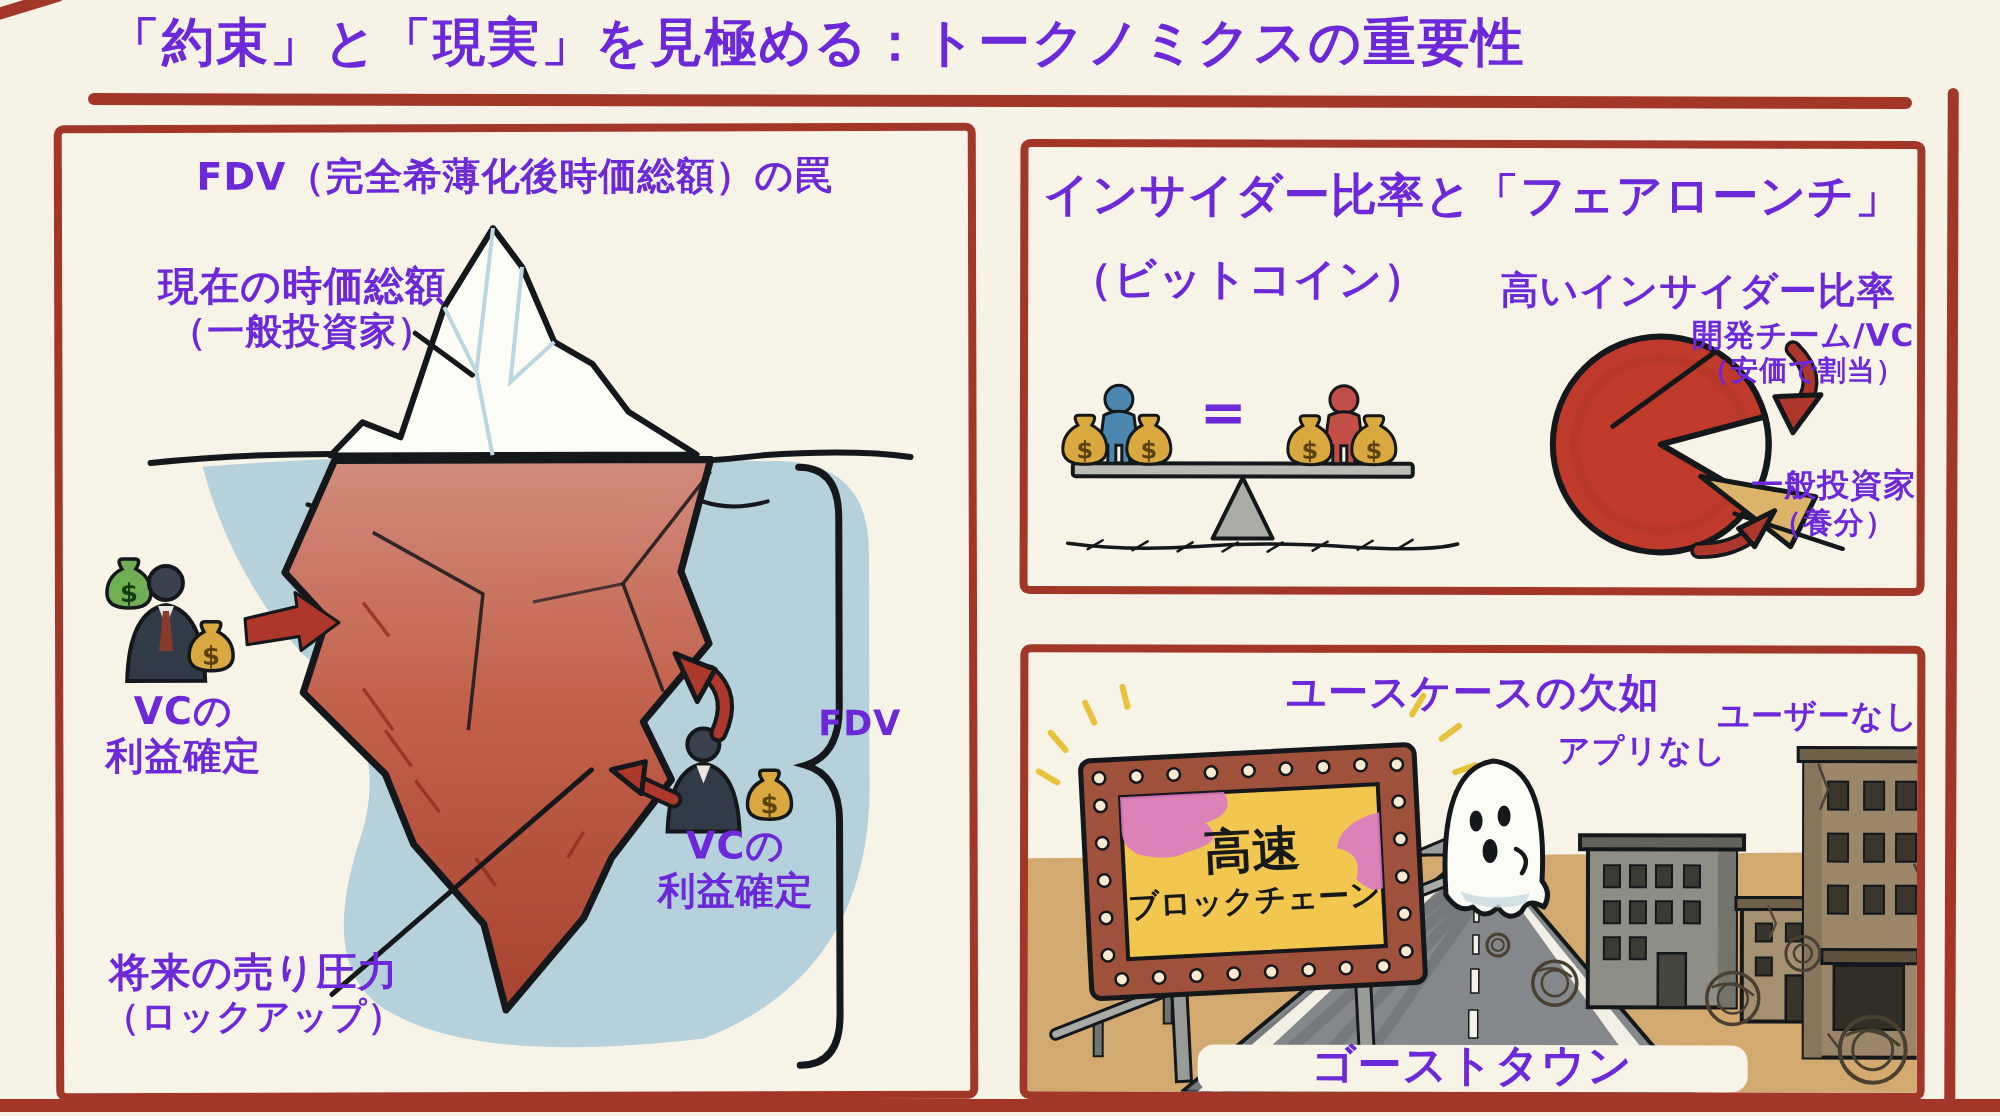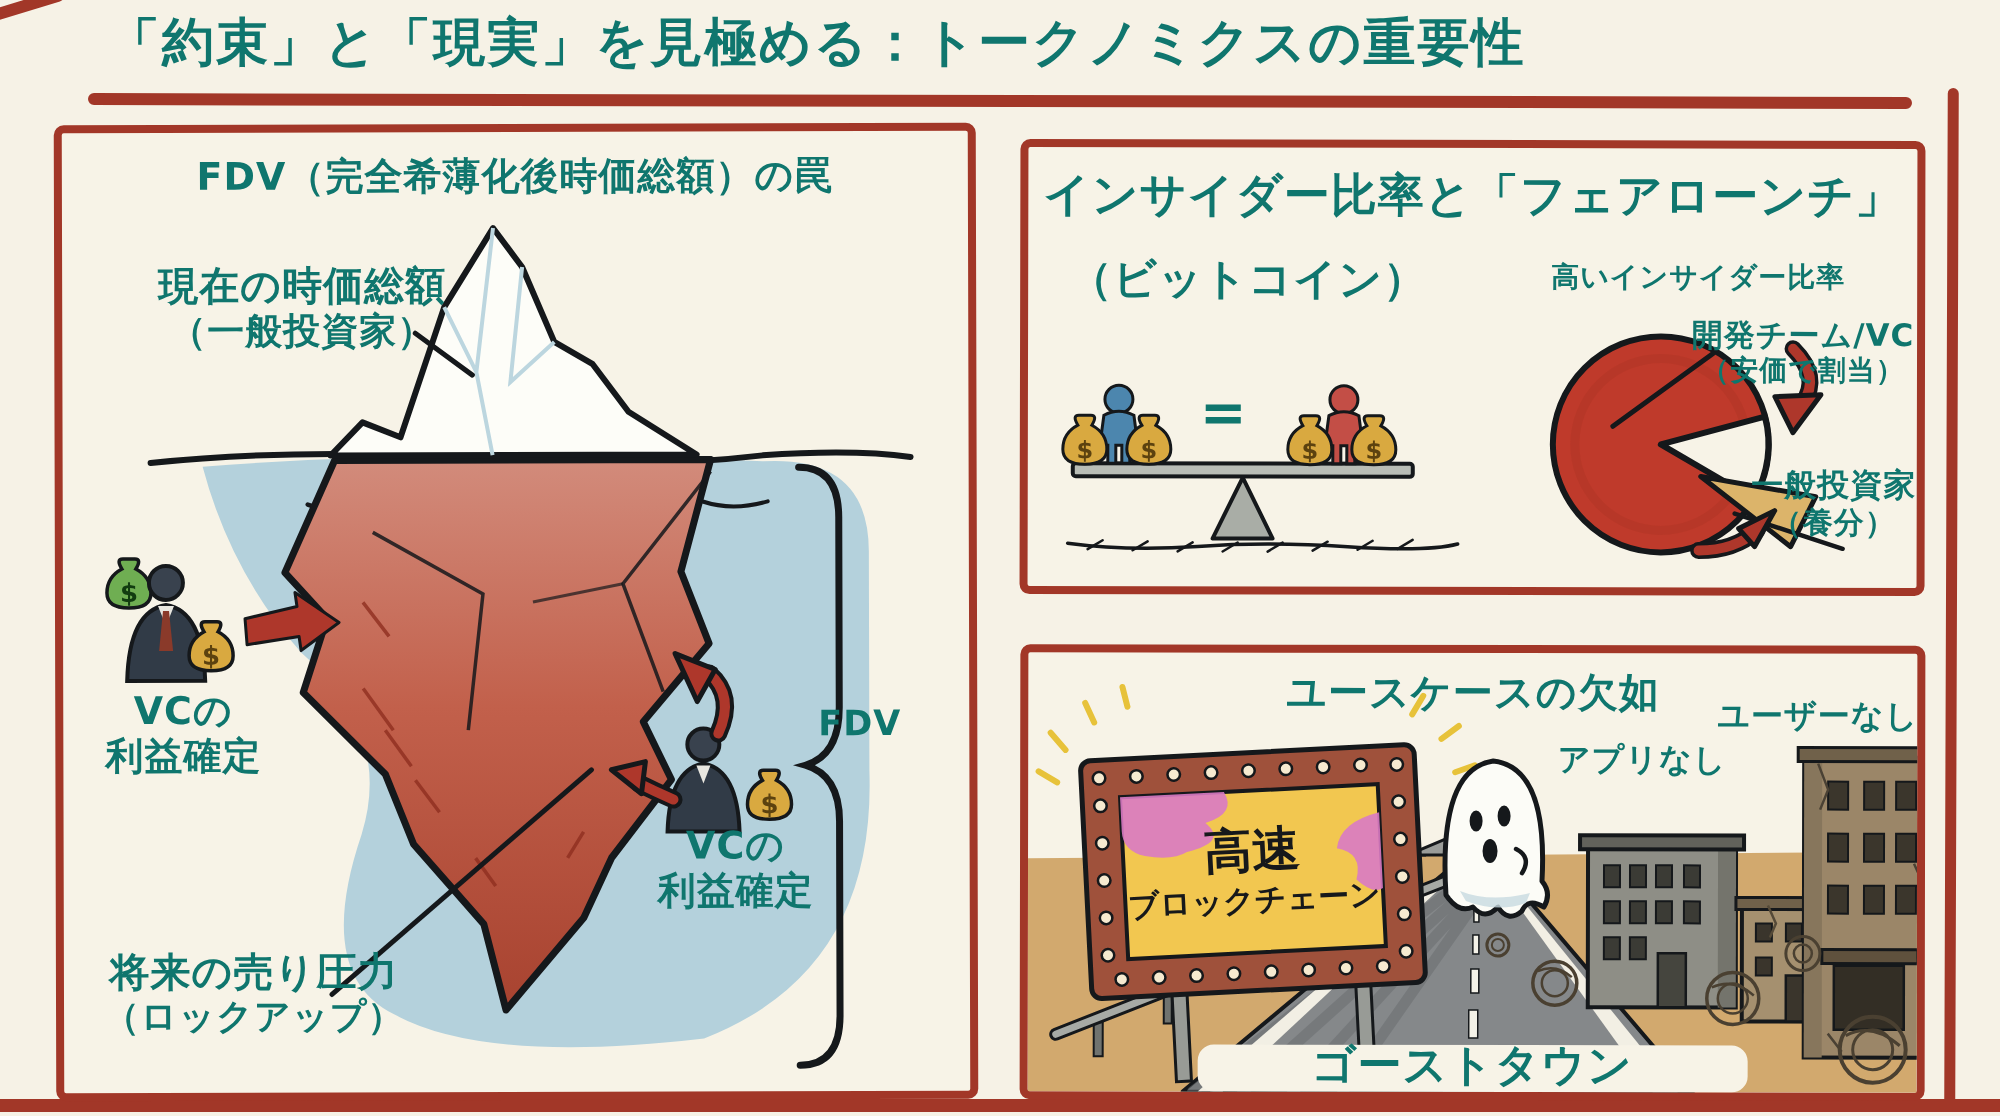--- a/index.html
+++ b/index.html
@@ -1,17 +1,17 @@
 <!DOCTYPE html>
 <html><head>
 <meta charset="utf-8">
 <style>
   html,body{margin:0;padding:0}
   #page{position:relative;width:2000px;height:1116px;background:#f6f2e6;overflow:hidden;
-        font-family:"DejaVu Sans",sans-serif;color:#0f766e}
+        font-family:"DejaVu Sans",sans-serif;color:#6d28d9}
   .panel{position:absolute;border:8px solid #a23728;border-radius:10px;background:#f7f3e7}
   .lbl{position:absolute;font-weight:900;line-height:1.18;letter-spacing:1px;white-space:nowrap}
   .c{text-align:center}
   .bar{position:absolute;background:#a23728;border-radius:7px}
   svg{position:absolute;display:block}
   svg text{font-family:"DejaVu Sans",sans-serif}
 </style>
 </head>
 <body>
 
@@ -164,21 +164,21 @@
     </svg>
 
     <div class="lbl c" style="left:0;right:0;top:20px;font-size:46px">インサイダー比率と「フェアローンチ」</div>
 
     <div class="lbl c" style="left:20px;top:106px;width:400px;font-size:44px">
       <div style="font-size:43px">（ビットコイン）</div>
     </div>
 
     <div class="lbl" style="left:172px;top:232px;font-size:56px">=</div>
 
-    <div class="lbl c" style="left:445px;top:112px;width:450px;font-size:28px">高いインサイダー比率</div>
+    <div class="lbl c" style="left:445px;top:120px;width:450px;font-size:38px">高いインサイダー比率</div>
 
     <div class="lbl c" style="left:716px;top:318px;width:180px;font-size:32px">
       <div>一般投資家</div>
       <div style="font-size:30px">（養分）</div>
     </div>
 
     <div class="lbl c" style="left:655px;top:168px;width:240px;font-size:31px">
       <div>開発チーム/VC</div>
       <div style="font-size:28px">（安価で割当）</div>
     </div>
@@ -314,20 +314,20 @@
         <circle cx="845" cy="396" r="33" stroke-width="4"></circle>
           <circle cx="845" cy="396" r="20" stroke-width="3"></circle>
           <path d="M 818 382 q 26 -14 54 10" stroke-width="3"></path>
       </g>
 
       <rect x="170" y="392" width="550" height="47" rx="16" fill="#f7f3e7"></rect>
     </svg>
 
     <div class="lbl c" style="left:0;right:0;top:16px;font-size:40px">ユースケースの欠如</div>
 
-    <div class="lbl c" style="left:524px;top:88px;width:180px;font-size:32px">アプリなし</div>
+    <div class="lbl c" style="left:524px;top:79px;width:180px;font-size:32px">アプリなし</div>
 
     <div class="lbl c" style="left:689px;top:44px;width:190px;font-size:32px">ユーザーなし</div>
 
     <div class="lbl c" style="left:0;right:0;top:386px;font-size:44px">ゴーストタウン</div>
   </div>
 
 </div>
 
 </body></html>

